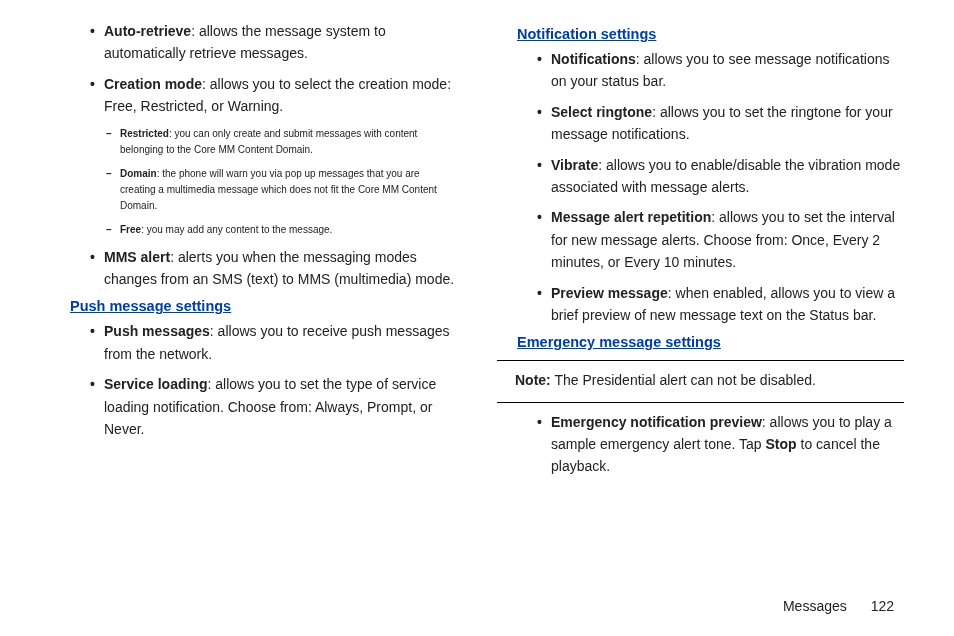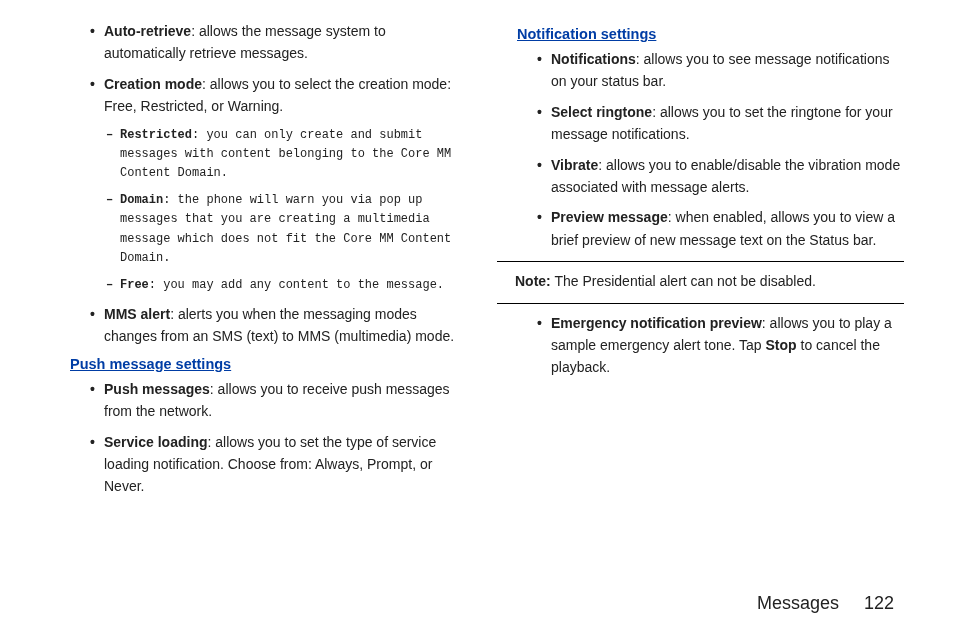--- a/index.html
+++ b/index.html
@@ -47,22 +47,21 @@
       top: 0;
       font-weight: bold;
       font-size: 14px;
     }
     .dash {
       position: relative;
       padding-left: 14px;
       margin-left: 56px;
       margin-bottom: 8px;
       line-height: 1.6;
-      font-size: 12px;
-      font-family: Liberation Mono, monospace;
+      font-size: 10px;
     }
     .dash::before {
       content: "–";
       position: absolute;
       left: 0;
       top: 0;
       font-weight: bold;
     }
     .term {
       font-weight: bold;
@@ -75,21 +74,21 @@
     }
     .note {
       font-size: 14px;
       line-height: 1.6;
       margin: 4px 18px;
     }
     .footer {
       position: absolute;
       bottom: 22px;
       right: 60px;
-      font-size: 18px;
+      font-size: 14px;
       color: #222;
     }
     .footer .section-name { margin-right: 20px; }
   </style>
 </head>
 <body>
 
 <div class="columns">
   <div class="col">
     <ul>
@@ -110,22 +109,24 @@
       <li class="bullet"><span class="term">Service loading</span><span>: allows you to set the type of service loading notification. Choose from: Always, Prompt, or Never.</span></li>
     </ul>
   </div>
 
   <div class="col">
     <div class="section-heading">Notification settings</div>
     <ul>
       <li class="bullet"><span class="term">Notifications</span><span>: allows you to see message notifications on your status bar.</span></li>
       <li class="bullet"><span class="term">Select ringtone</span><span>: allows you to set the ringtone for your message notifications.</span></li>
       <li class="bullet"><span class="term">Vibrate</span><span>: allows you to enable/disable the vibration mode associated with message alerts.</span></li>
+      <li class="bullet"><span class="term">Message alert repetition</span><span>: allows you to set the interval for new message alerts. Choose from: Once, Every 2 minutes, or Every 10 minutes.</span></li>
       <li class="bullet"><span class="term">Preview message</span><span>: when enabled, allows you to view a brief preview of new message text on the Status bar.</span></li>
     </ul>
+    <div class="section-heading">Emergency message settings</div>
     <hr class="noteline">
     <p class="note"><span class="term">Note:</span><span> The Presidential alert can not be disabled.</span></p>
     <hr class="noteline">
     <ul>
       <li class="bullet"><span class="term">Emergency notification preview</span><span>: allows you to play a sample emergency alert tone. Tap </span><span class="term">Stop</span><span> to cancel the playback.</span></li>
     </ul>
   </div>
 </div>
 
 <div class="footer">

